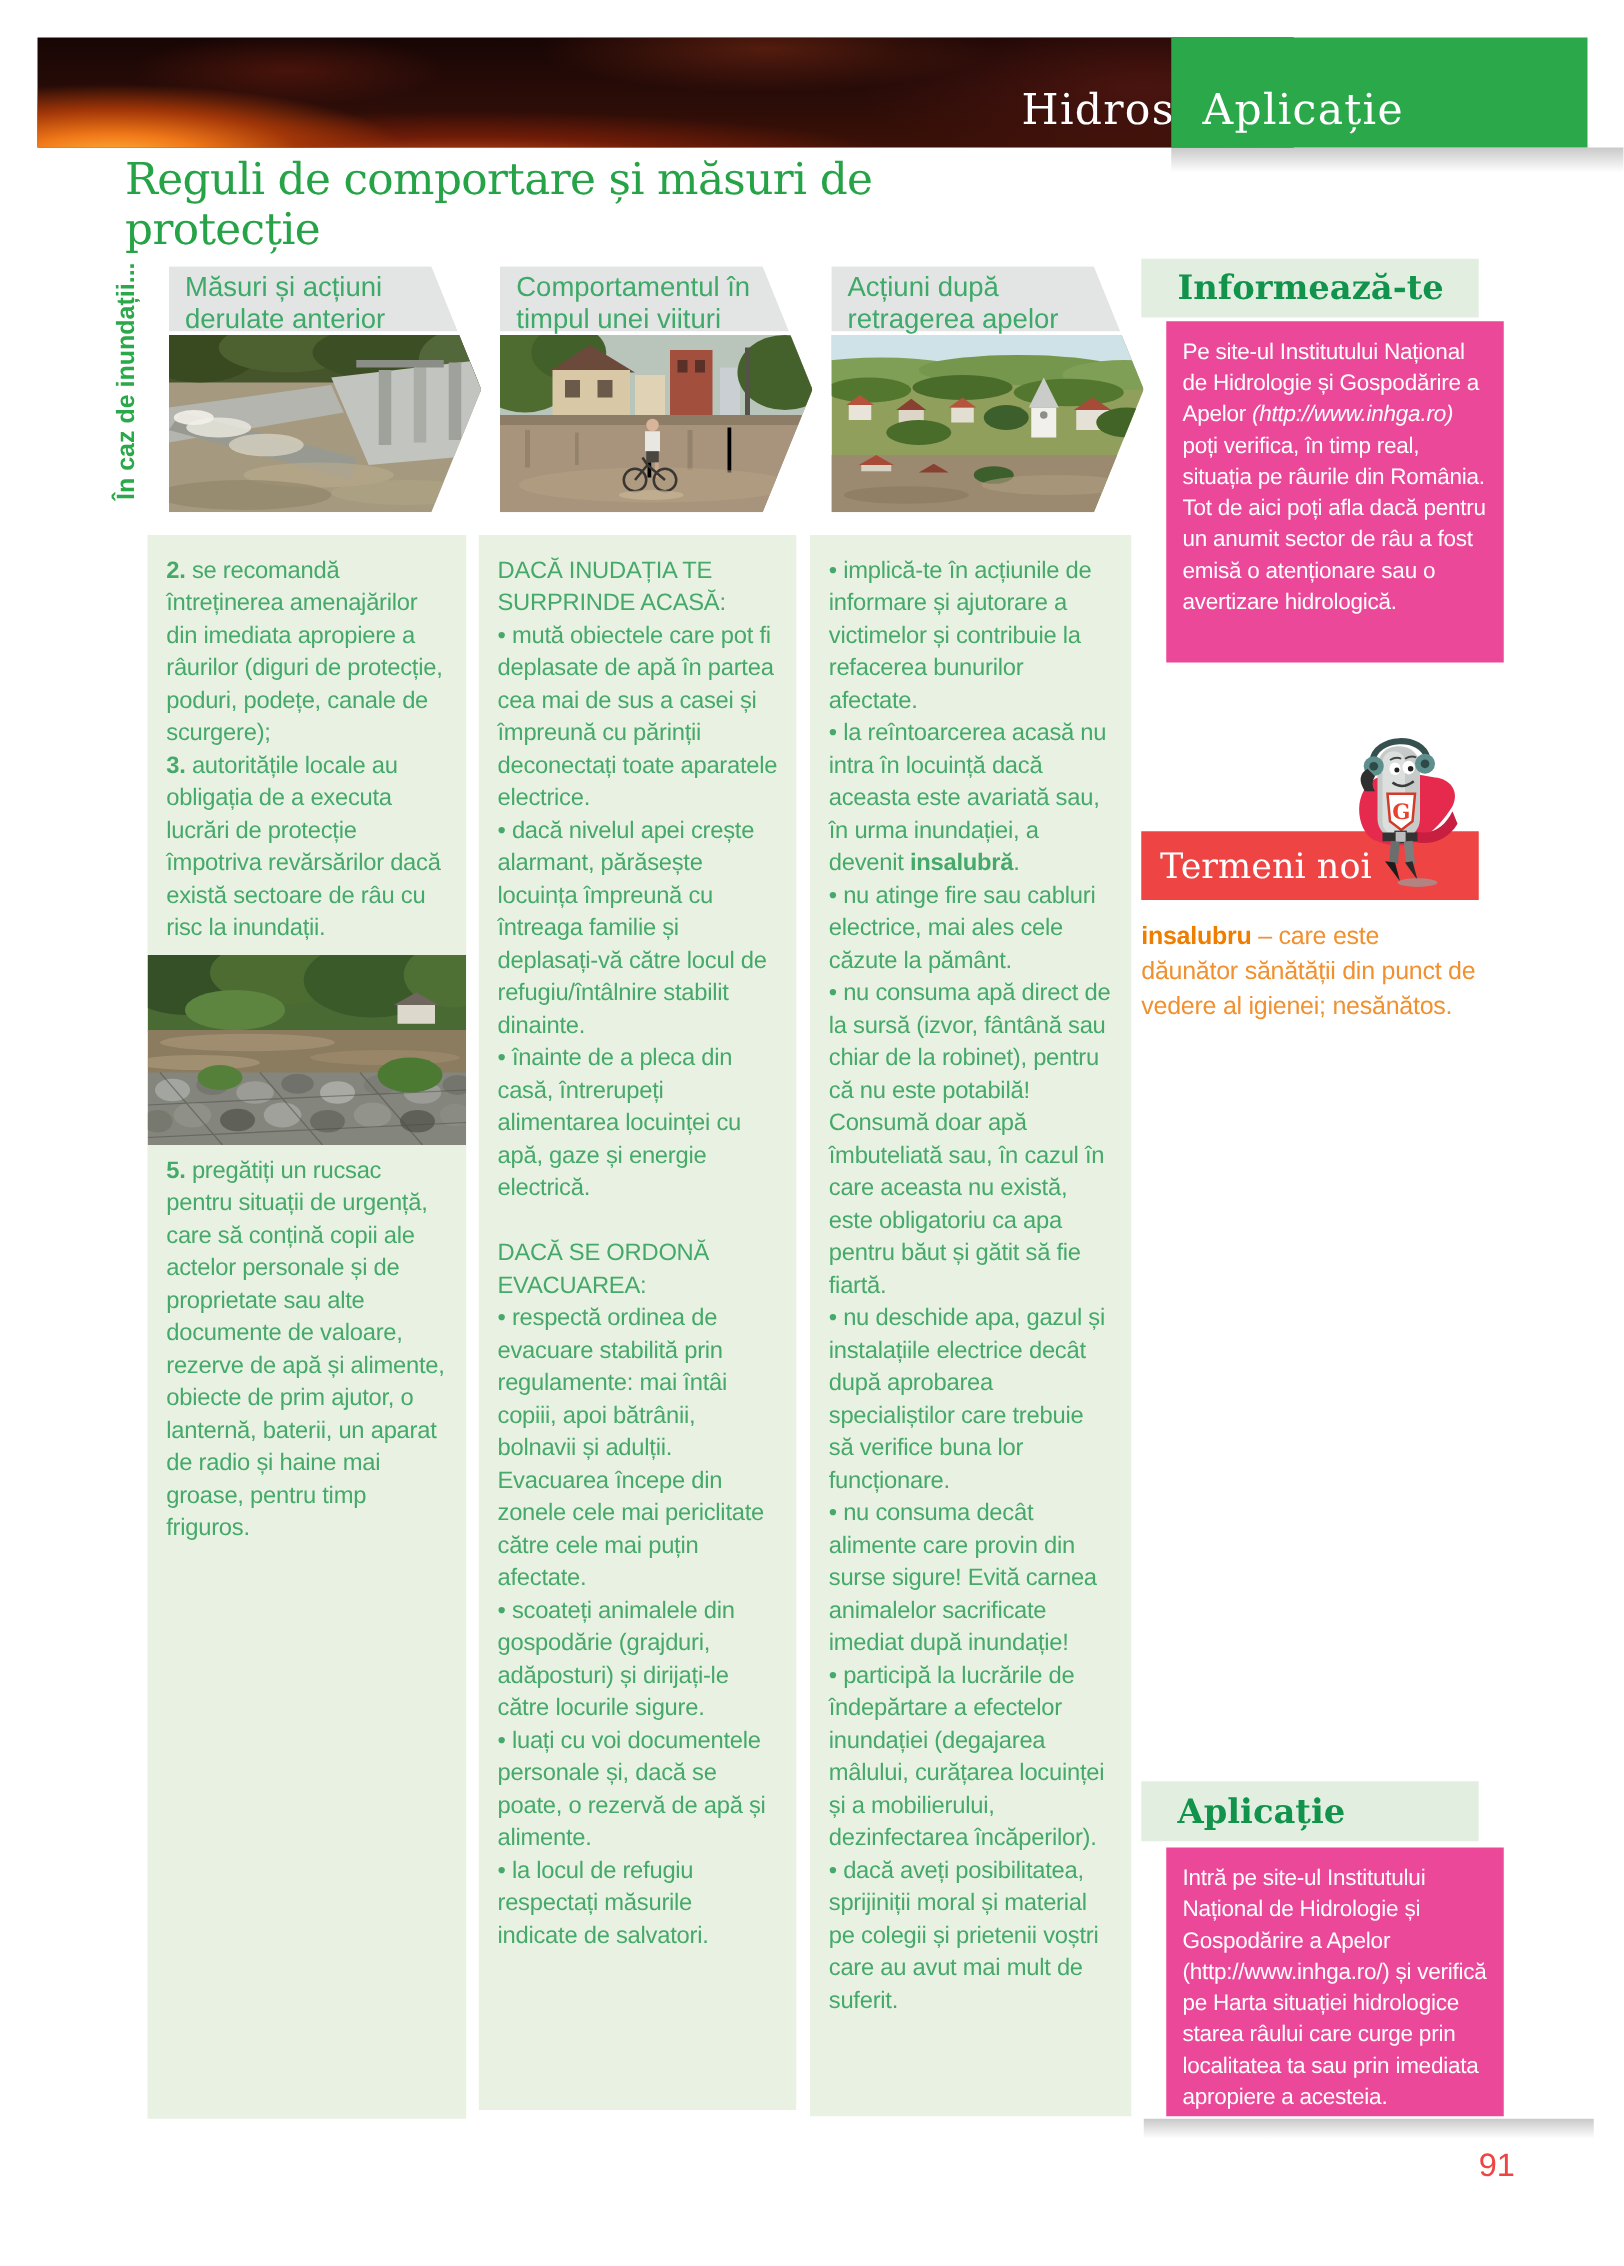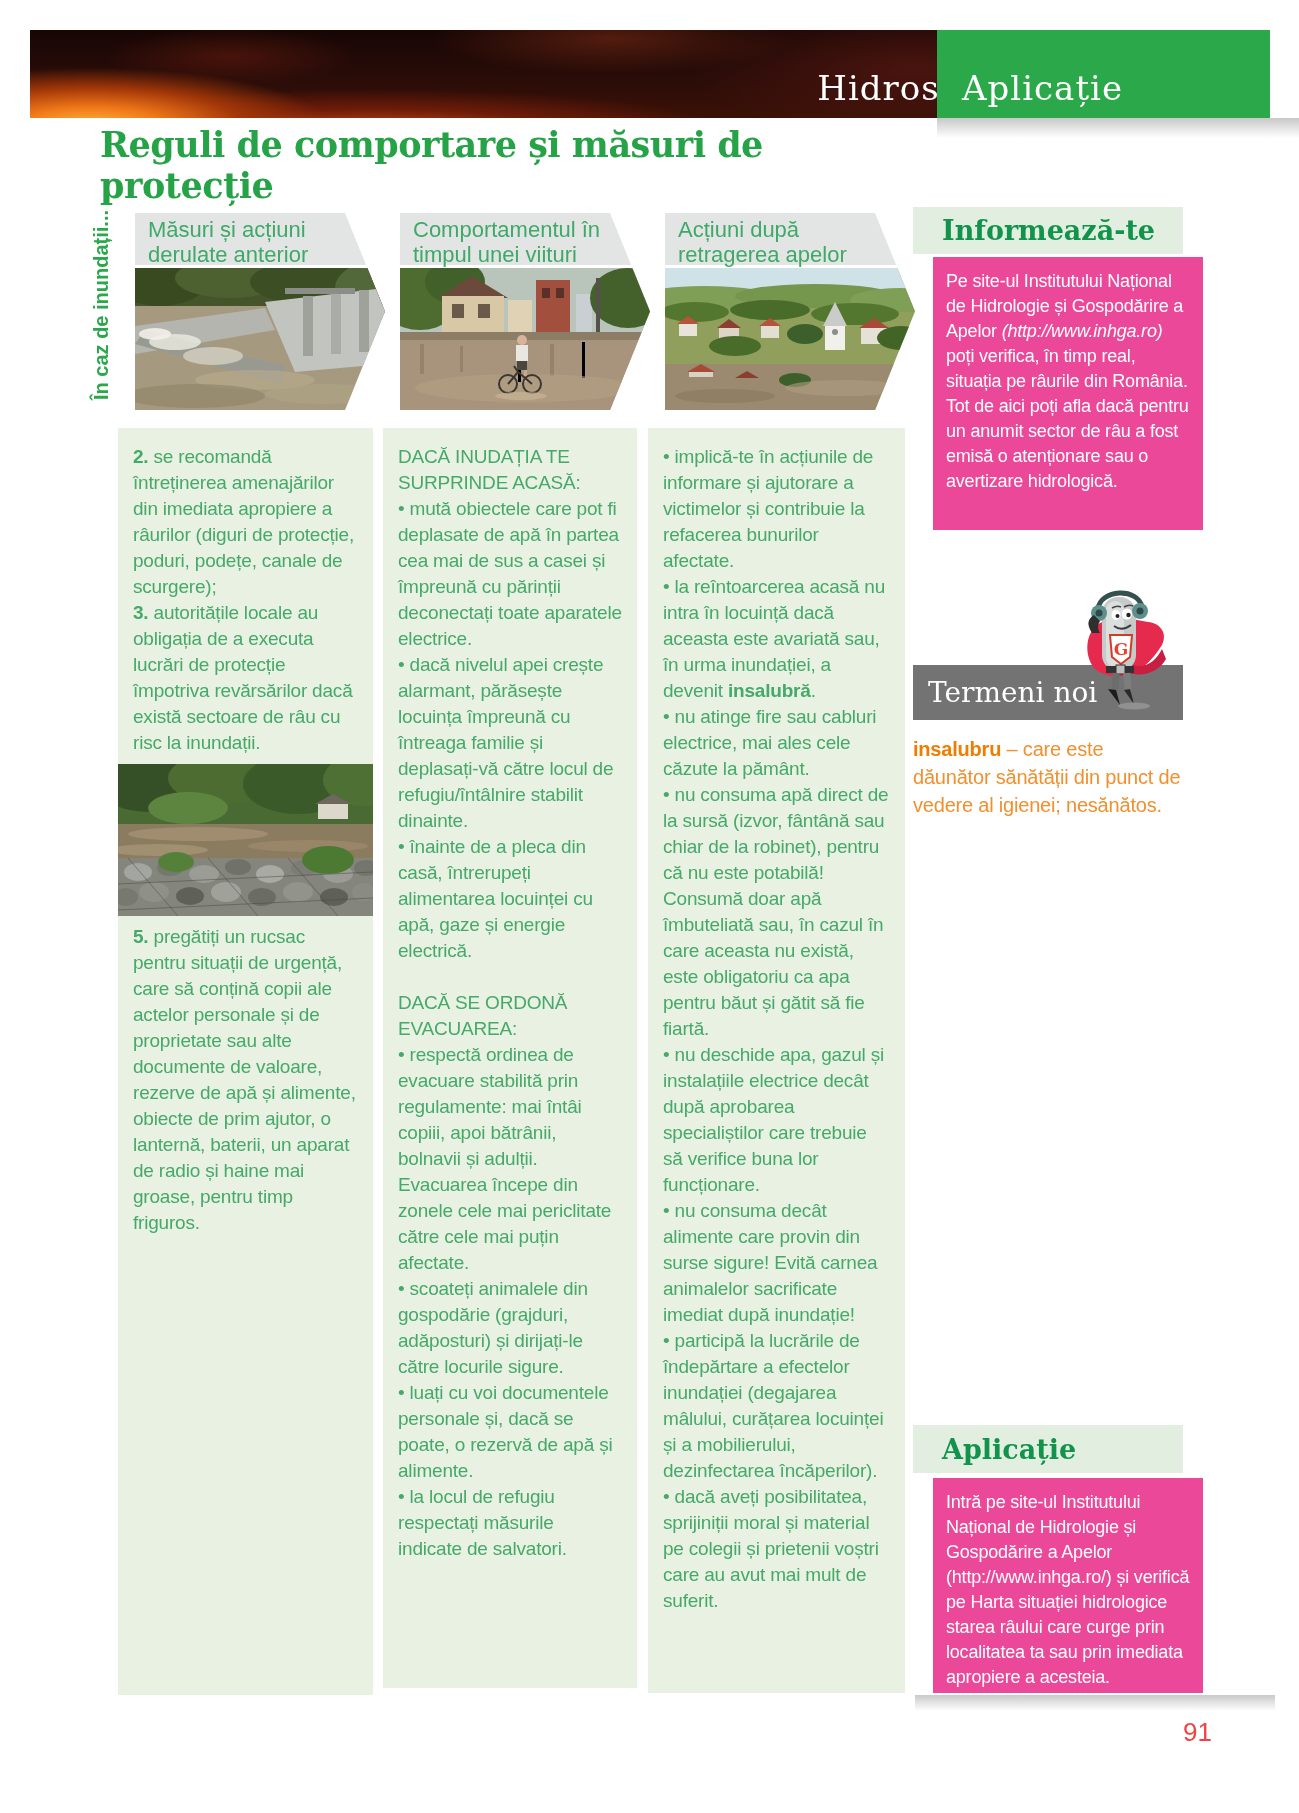--- a/index.html
+++ b/index.html
@@ -18,21 +18,21 @@
   .banner-chapter{position:absolute;right:22px;bottom:10px;color:#ffffff;
     font-family:"DejaVu Serif","Liberation Serif",serif;font-size:34px;letter-spacing:1px;}
   .banner-tab{position:absolute;left:937px;top:30px;width:333px;height:88px;background:#2ba94a;
     color:#fff;font-family:"DejaVu Serif","Liberation Serif",serif;font-size:34px;letter-spacing:1px;
     display:flex;align-items:flex-end;padding:0 0 10px 25px;box-sizing:border-box;}
   .tab-shadow{position:absolute;left:937px;top:118px;width:362px;height:20px;
     background:linear-gradient(180deg,rgba(125,125,125,.42),rgba(255,255,255,0));}
 
   
   .page-title{position:absolute;left:100px;top:124px;margin:0;width:760px;
-    font-family:"DejaVu Serif","Liberation Serif",serif;font-weight:bold;
+    font-family:"DejaVu Serif","Liberation Serif",serif;font-weight:normal;
     font-size:35px;color:#27a347;letter-spacing:-0.5px;}
   .side-label{position:absolute;left:23px;top:295px;width:172px;height:38px;
     transform:rotate(-90deg);color:#2aa84a;font-weight:bold;font-size:20px;
     text-align:left;white-space:nowrap;}
 
   
   .chev{position:absolute;top:213px;width:250px;height:197px;
     clip-path:polygon(0 0,84% 0,100% 50%,84% 100%,0 100%);background:#ffffff;}
   .chev-1{left:135px;} .chev-2{left:400px;} .chev-3{left:665px;}
   .chev-header{height:52px;background:#e3e5e4;color:#3ea968;font-size:22px;line-height:25px;
@@ -56,21 +56,21 @@
   
   .sb-header{position:absolute;left:913px;width:270px;background:#e2efe0;color:#11934b;
     font-family:"DejaVu Serif","Liberation Serif",serif;font-weight:bold;font-size:27px;
     box-sizing:border-box;padding-left:29px;display:flex;align-items:center;}
   .sb-info-header{top:207px;height:47px;}
   .sb-app-header{top:1425px;height:48px;}
   .sb-box{position:absolute;left:913px;width:270px;background:#ec4899;color:#ffffff;
     box-sizing:border-box;padding:12px 13px;font-size:18px;line-height:25px;letter-spacing:-0.2px;margin-left:20px;}
   .sb-info-box{top:257px;height:273px;}
   .sb-app-box{top:1478px;height:215px;}
-  .terms-banner{position:absolute;left:913px;top:665px;width:270px;height:55px;background:#737373;
+  .terms-banner{position:absolute;left:913px;top:665px;width:270px;height:55px;background:#ef4444;
     color:#fff;font-family:"DejaVu Serif","Liberation Serif",serif;font-size:28px;
     box-sizing:border-box;padding-left:15px;display:flex;align-items:center;}
   .terms-def{position:absolute;left:913px;top:735px;width:270px;color:#f0902f;
     font-size:20px;line-height:28px;letter-spacing:-0.2px;}
   .terms-def .b{font-weight:bold;color:#ee7d00;}
   .mascot{position:absolute;left:1072px;top:573px;width:100px;height:140px;z-index:5;}
   .app-shadow{position:absolute;left:915px;top:1695px;width:360px;height:16px;
     background:linear-gradient(180deg,rgba(120,120,120,.4),rgba(255,255,255,0));}
   .page-num{position:absolute;left:1183px;top:1717px;color:#ef4444;font-size:26px;}
 </style>

